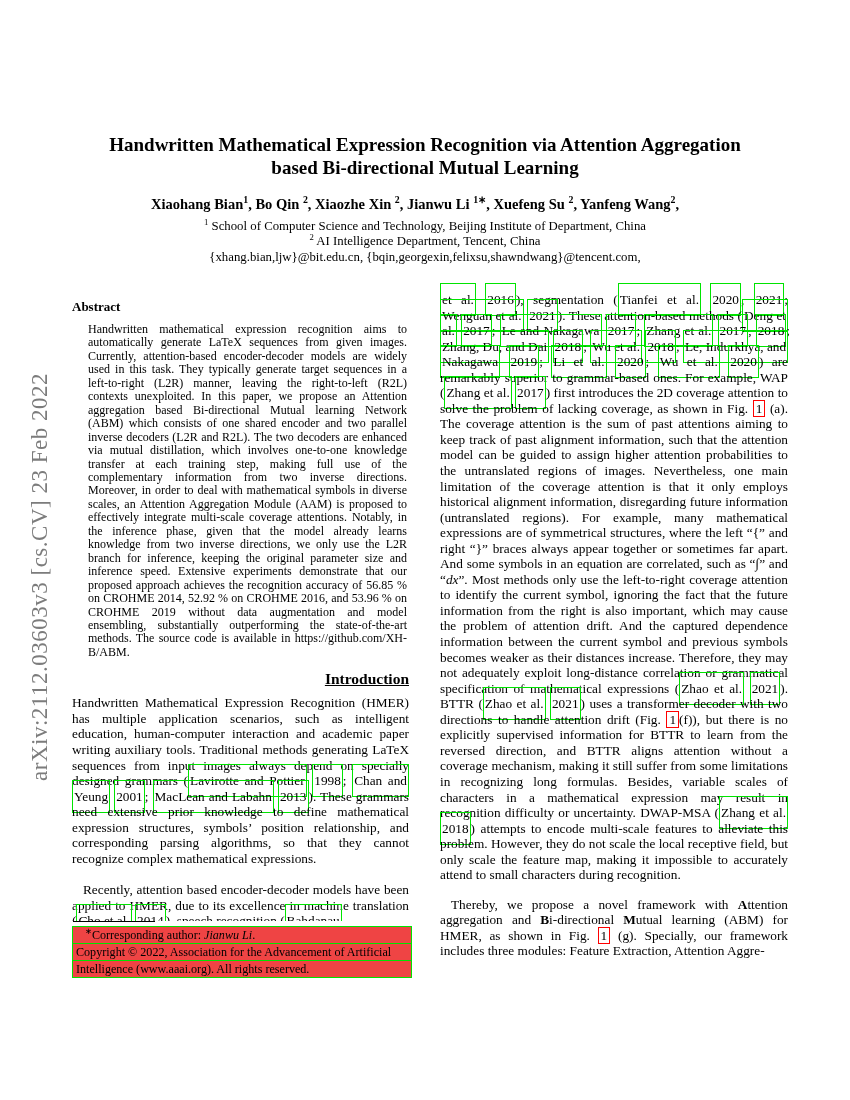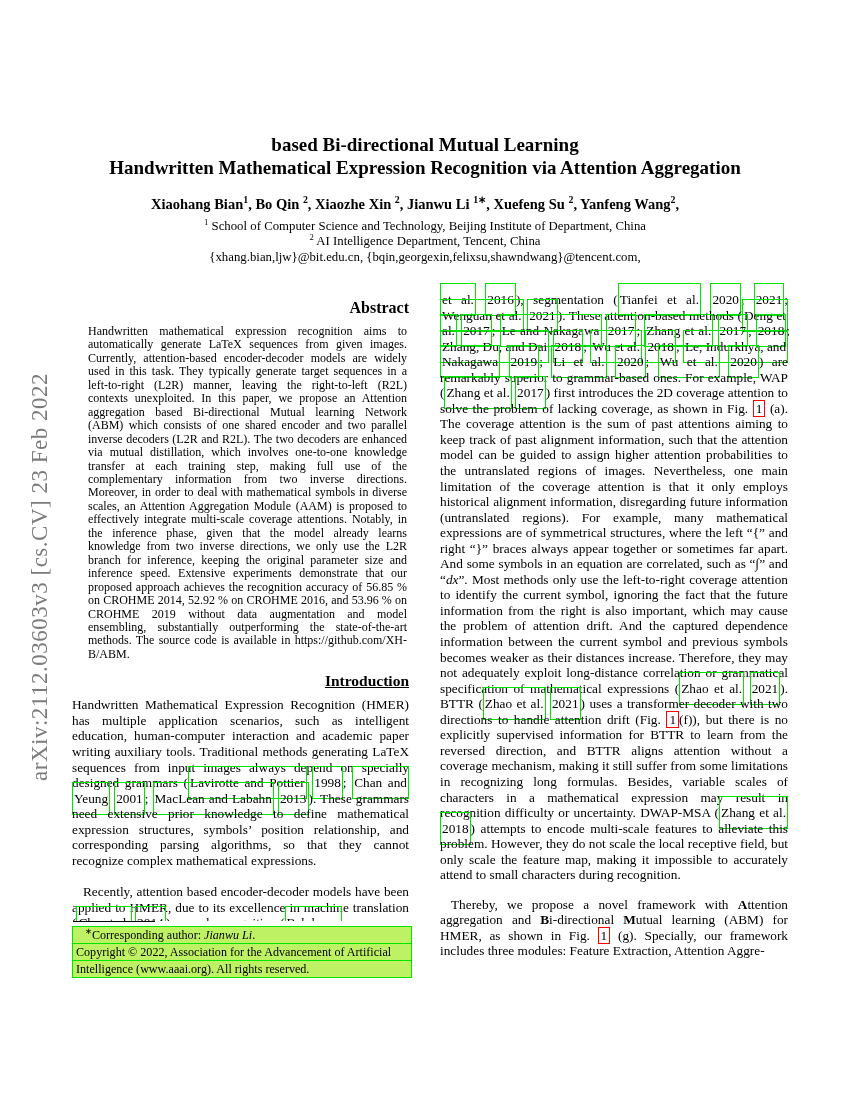--- a/index.html
+++ b/index.html
@@ -19,32 +19,32 @@
   .authors {
     position:absolute; top:196px; left:0; width:772px; text-align:center;
     font-weight:bold; font-size:14.5px;margin-left:29px;
   }
   .affils {
     position:absolute; top:219px; left:0; width:850px; text-align:center;
     font-size:12.8px; line-height:15.3px;
   }
   .col-left  { position:absolute; left:72px;  top:299px; width:337px; }
   .col-right { position:absolute; left:440px; top:292px; width:348px; }
-  .h-abstract { text-align:right; font-weight:bold; font-size:16px; margin:0 0 8px 0; }
+  .h-abstract { text-align:left; font-weight:bold; font-size:13px; margin:0 0 8px 0; }
   .abstract-text { margin:0 2px 0 16px; font-size:12px; line-height:13.45px; text-align:justify; }
   .h-intro { text-align:right; font-weight:bold; font-size:15.5px; margin:11px 0 7px 0;text-decoration:underline; }
   .bodytext { font-size:13.3px; line-height:15.55px; text-align:justify; margin:0; }
   .indent { text-indent:11px;margin-top:16px; }
   .gap-top { margin-top:14px; }
   .footnote {
     position:absolute; left:72px; top:921px; width:340px; background:#ffffff;
     font-size:12.1px; line-height:14px;
   }
   .fn-rule { width:82px; border-top:1px solid #000; margin:0 0 4px 1px; }
-  .fn-line { border:1px solid #00e400; padding:1px 3px; background:#bef264; }
+  .fn-line { border:1px solid #00e400; padding:1px 3px; background:#ef4444; }
   .fn-line.first { padding-left:12px; }
   .fn-line + .fn-line { margin-top:-1px; }
   
   .sg-p {}
   .sg-b { font-weight:bold; }
   .sg-i { font-style:italic; }
   .sg-m { font-style:italic; }
   .sg-sup { vertical-align:super; font-size:68%; line-height:0; }
   .sg-c {
     border:1px solid #00e400; padding:8px 1px;
@@ -53,22 +53,22 @@
   .sg-f { border:1px solid #ff0000; padding:0 2px; }
 </style>
 </head>
 <body>
 
 <div class="page">
 
   <div class="banner">arXiv:2112.03603v3  [cs.CV]  23 Feb 2022</div>
 
   <div class="title">
+    <div>Handwritten Mathematical Expression Recognition via Attention Aggregation</div>
     <div>based Bi-directional Mutual Learning</div>
-    <div>Handwritten Mathematical Expression Recognition via Attention Aggregation</div>
   </div>
 
   <div class="authors"><span class="sg-p">Xiaohang Bian</span><span class="sg-sup">1</span><span class="sg-p">, Bo Qin </span><span class="sg-sup">2</span><span class="sg-p">, Xiaozhe Xin </span><span class="sg-sup">2</span><span class="sg-p">, Jianwu Li </span><span class="sg-sup">1∗</span><span class="sg-p">, Xuefeng Su </span><span class="sg-sup">2</span><span class="sg-p">, Yanfeng Wang</span><span class="sg-sup">2</span><span class="sg-p">,</span></div>
 
   <div class="affils">
     <div><span class="sg-sup">1</span><span class="sg-p"> School of Computer Science and Technology, Beijing Institute of Department, China</span></div>
     <div><span class="sg-sup">2</span><span class="sg-p"> AI Intelligence Department, Tencent, China</span></div>
     <div>{xhang.bian,ljw}@bit.edu.cn, {bqin,georgexin,felixsu,shawndwang}@tencent.com,</div>
   </div>
 

